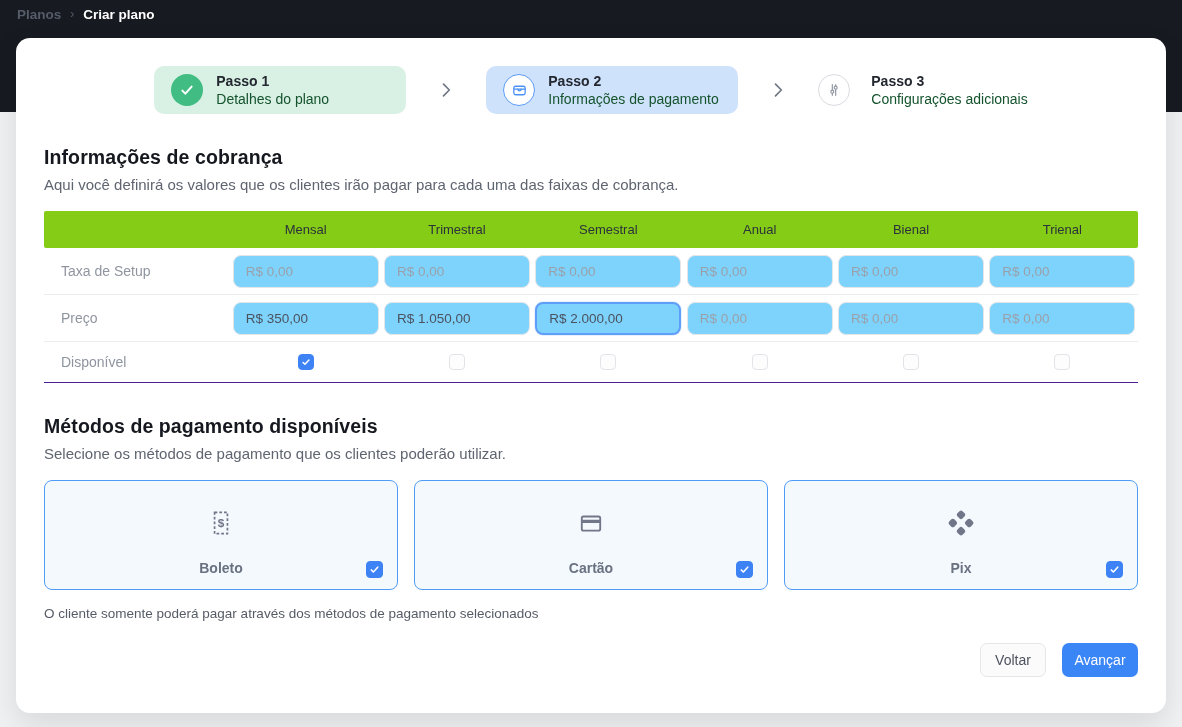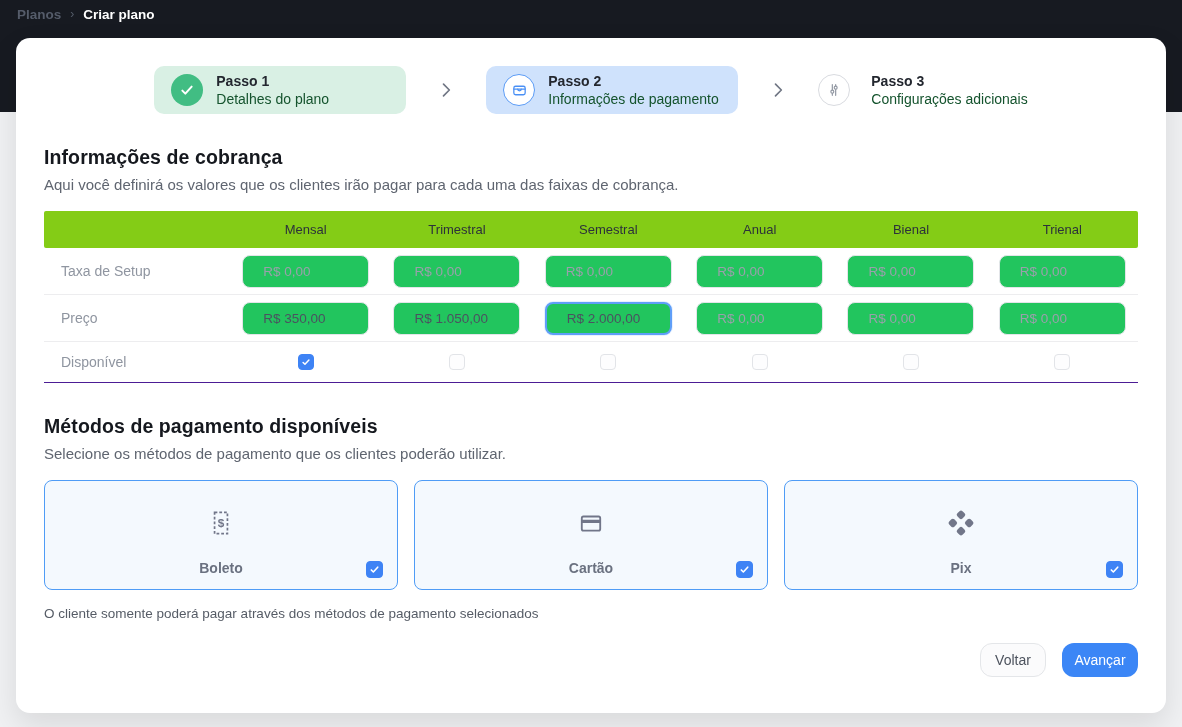--- a/index.html
+++ b/index.html
@@ -38,41 +38,41 @@
   
   .btable { margin-top:18px; width:100%; }
   .trow { display:grid; grid-template-columns:186px repeat(6,1fr); align-items:center; }
   .thead { background:#84cc16; height:37px; border-radius:2px; }
   .th { text-align:center; font-size:13px; font-weight:500; color:#2c313b; }
   .trow.body { height:47px; border-bottom:1px solid #ededef; }
   .trow.body:first-of-type { border-top:1px solid #f2f3f4; }
   .trow.avail { height:41px; border-bottom:1px solid #4c1d95; }
   .row-label { font-size:14px; color:#8f95a0; padding-left:17px; }
   .cell { display:flex; justify-content:center; }
-  .money-input { width:127px; height:33px; border:1px solid #e3e5e9; border-radius:8px; padding:0 20px;
-                 font-family:"Liberation Sans", sans-serif; font-size:13.5px; color:#4b5260; background:#22c55e; outline:none; }
+  .money-input { width:146px; height:33px; border:1px solid #e3e5e9; border-radius:8px; padding:0 12px;
+                 font-family:"Liberation Sans", sans-serif; font-size:13.5px; color:#4b5260; background:#7dd3fc; outline:none; }
   .money-input::placeholder { color:#9aa0ab; opacity:1; }
   .money-input.focused { border:2px solid #5f9ef8; box-shadow:0 0 0 1px rgba(95,158,248,.15); }
 
   .checkbox { width:16px; height:16px; border-radius:4px; border:1.5px solid #e2e4e8; background:#fdfdfe;
               display:flex; align-items:center; justify-content:center; cursor:pointer; }
   .checkbox.checked { background:#3e83f5; border-color:#3e83f5; }
 
   
   .methods { margin-top:18px; display:grid; grid-template-columns:1fr 1fr 1fr; gap:16px; }
   .method-card { height:110px; background:#f4f9fe; border:1.5px solid #4f9cf6; border-radius:8px; position:relative;
                  display:flex; flex-direction:column; align-items:center; cursor:pointer; }
   .method-icon { margin-top:26px; color:#717689; height:32px; display:flex; align-items:center; }
   .method-label { position:absolute; bottom:13px; left:0; right:0; text-align:center; font-size:14px; font-weight:700; color:#6a7180; }
   .method-check { position:absolute; bottom:11px; right:14px; width:17px; height:17px; border-radius:4px; }
 
   .note { margin-top:16px; font-size:13.5px; color:#565c66; }
 
   .footer { margin-top:22px; display:flex; justify-content:flex-end; gap:16px; }
-  .btn { height:34px; border-radius:12px; font-family:"Liberation Sans", sans-serif; font-size:14px; cursor:pointer; }
+  .btn { height:34px; border-radius:7px; font-family:"Liberation Sans", sans-serif; font-size:14px; cursor:pointer; }
   .btn-back { width:66px; background:#fbfbfc; border:1px solid #e4e6e9; color:#4d535e; }
   .btn-next { width:76px; background:#3b86f6; border:none; color:#ffffff; font-weight:500; }
 </style>
 </head>
 <body>
 
 <div class="top-dark"></div>
 
 <div class="breadcrumb">
   <span class="crumb-parent">Planos</span>

